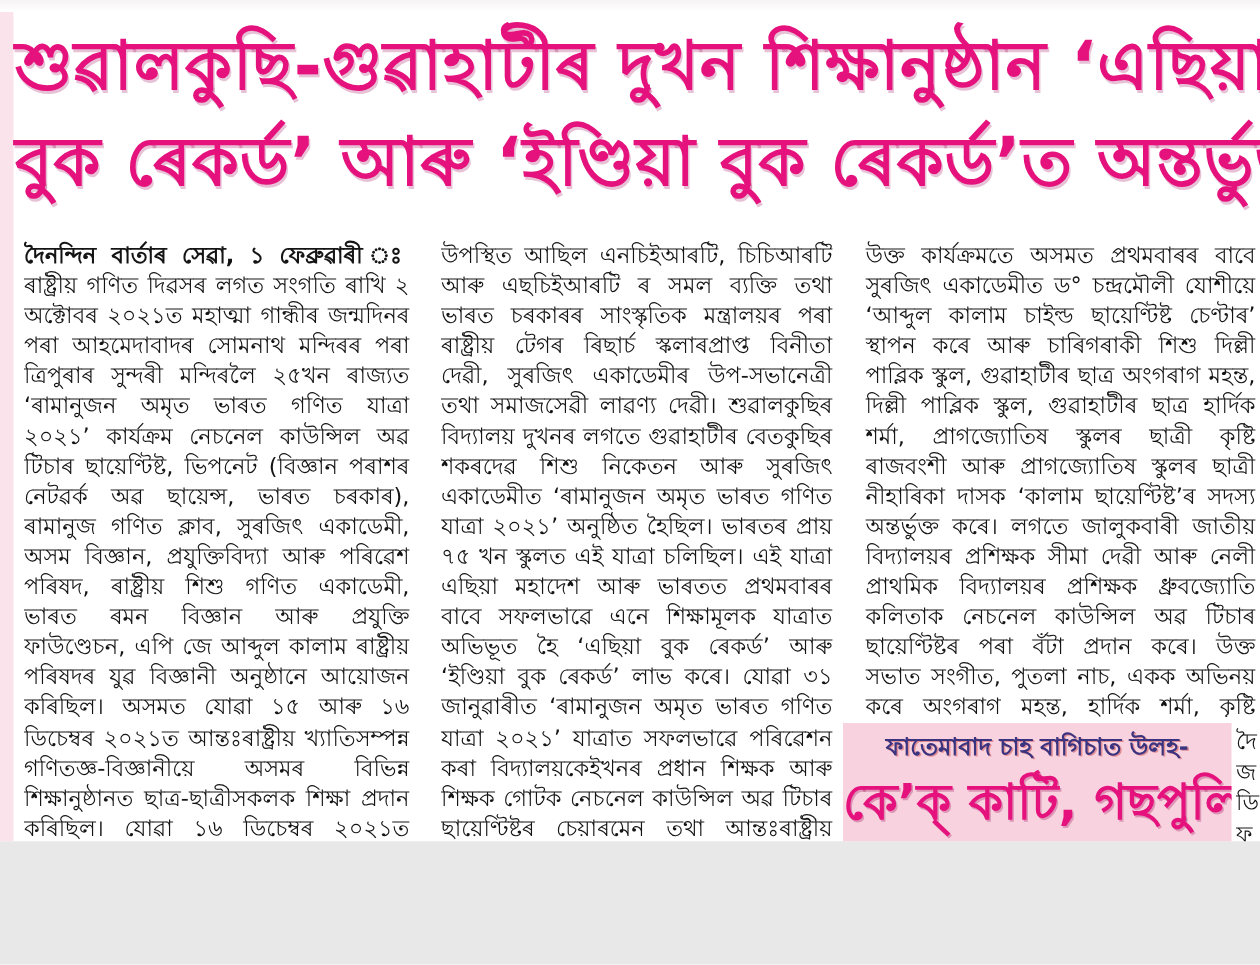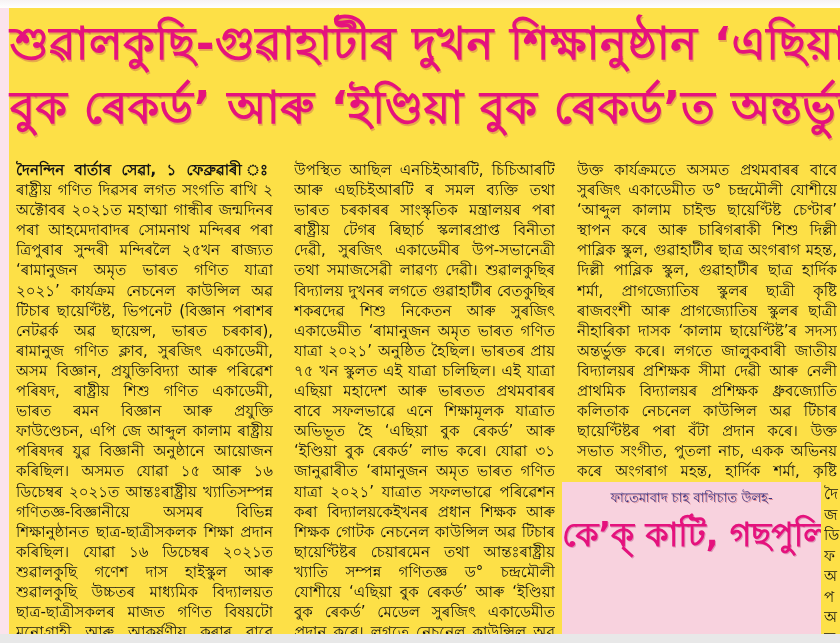--- a/index.html
+++ b/index.html
@@ -1,20 +1,20 @@
 <!DOCTYPE html>
 <html style="--magenta: #e5127d; --teaser-bg: #f8d2de; --teaser-kicker: #3a3480; --body-text: #141414; --scan-edge: #fbe3ec;"><head>
 <meta charset="utf-8">
 <style>
   html, body { margin: 0; padding: 0; background: #e8e8e8; }
   .page {
     position: relative;
     width: 840px;
-    height: 634px;
-    background: #fde047;
+    height: 561px;
+    background: #ffffff;
     overflow: hidden;
     font-family: "DejaVu Sans", sans-serif;
     box-sizing: border-box;
   }
   .scan-edge-left {
     position: absolute; left: 0; top: 0; width: 9px; height: 643px;
     background: var(--scan-edge, #fbe3ec);
   }
   .scan-edge-top {
     position: absolute; left: 0; top: 0; width: 840px; height: 8px;
@@ -46,22 +46,22 @@
   .dateline { font-weight: 700; }
   .teaser {
     position: absolute; left: 562px; top: 482px; width: 259px; height: 156px;
     background: var(--teaser-bg, #f8d2de);
     text-align: center;
     overflow: hidden;
   }
   .teaser-kicker {
     margin-top: 5px;
     color: var(--teaser-kicker, #3a3480);
-    font-weight: 400;
-    font-size: 13px;
+    font-weight: 700;
+    font-size: 16px;
     line-height: 22px;
     text-shadow: 1px 1px 0 rgba(200, 60, 60, 0.45);
   }
   .teaser-kicker span, .teaser-title span { display: block; white-space: nowrap; }
   .teaser-title {
     margin-top: 4px;
     color: var(--magenta, #e5127d);
     font-weight: 700;
     font-size: 33px;
     line-height: 44px;

